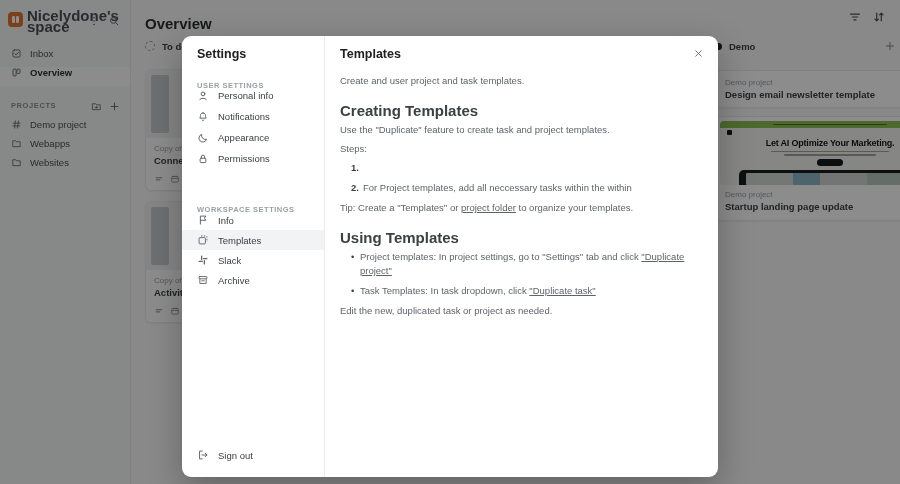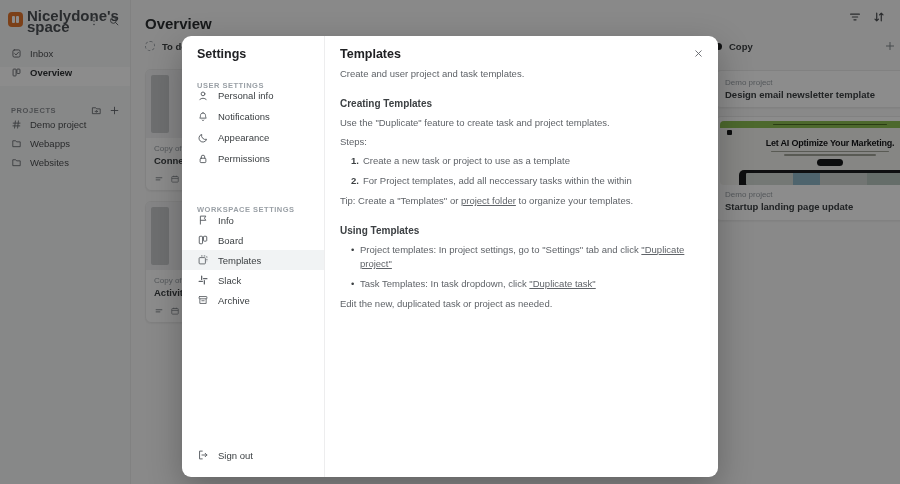--- a/index.html
+++ b/index.html
@@ -19,21 +19,21 @@
           box-shadow:4px 0 0 0 #fff}
   .ws-name{position:absolute;left:27px;top:10px;font-size:15px;line-height:11px;
            font-weight:600;color:#4c5055}
   .ws-ico{position:absolute;top:15px;width:12px;height:12px;cursor:pointer}
   .ws-ico.kebab{left:88px}.ws-ico.search{left:108px}
   .nav{margin-top:6px}
   .nav-item{display:flex;align-items:flex-start;gap:8px;height:19px;padding-left:11px;
             font-size:9.5px;color:#4c4f52;cursor:pointer}
   .nav-item.active{background:#ffffff;font-weight:600;color:#2f3235}
   .nav-item .ico{width:11px;height:11px}
-  .projects-header{display:flex;align-items:center;margin-top:15px;height:18px;
+  .projects-header{display:flex;align-items:flex-start;margin-top:15px;height:18px;
                    padding:0 10px 0 11px;font-size:7.5px;letter-spacing:.6px;
                    font-weight:600;color:#8d9196}
   .projects-header .lbl{flex:1}
   .projects-header .ico{width:11px;height:11px;margin-left:7px;cursor:pointer}
 
   
   .main{position:absolute;left:131px;top:0;width:769px;height:484px;overflow:hidden;background:#fafafa}
   .page-title{position:absolute;left:14px;top:5px;font-size:15px;font-weight:700;color:#2b2e31}
   .hdr-ico{position:absolute;top:10px;width:14px;height:14px;color:#4c4f52;cursor:pointer}
   .hdr-ico.filter{right:38px}.hdr-ico.sort{right:14px}
@@ -98,23 +98,23 @@
   .s-item{display:flex;align-items:center;gap:9px;height:21px;padding-left:15px;
           font-size:9.5px;color:#3c4043;cursor:pointer}
   .s-list.ws .s-item{height:20px}
   .s-item.selected{background:#f1f3f4}
   .signout{position:absolute;left:0;right:0;bottom:12px;display:flex;align-items:center;gap:9px;
            padding-left:15px;height:20px;font-size:9.5px;color:#3c4043;cursor:pointer}
 
   .templates-pane{position:relative;flex:1;box-sizing:border-box;padding:11px 16px 0 15px}
   .t-title{font-size:12.5px;font-weight:600;color:#202124}
   .t-close{position:absolute;right:14px;top:12px;width:11px;height:11px;color:#5f6368;cursor:pointer}
-  .t-body{margin-top:6px;font-size:9.5px;line-height:14px;color:#5f6368}
+  .t-body{margin-top:13px;font-size:9.5px;line-height:14px;color:#5f6368}
   .t-body .intro{margin:0 0 14px}
-  .t-h{font-size:10px;font-weight:700;color:#3c4043;margin:16px 0 5px}
+  .t-h{font-size:15px;font-weight:700;color:#3c4043;margin:16px 0 5px}
   .t-body p{margin:0 0 5px}
   .t-steps{margin:0 0 5px;padding-left:11px}
   .t-step{margin:0 0 6px;list-style:none;display:flex;gap:4px}
   .t-step .num{font-weight:700;color:#3c4043}
   .t-bullets{margin:0 0 5px;padding-left:11px}
   .t-bullet{margin:0 0 6px;list-style:none;position:relative;padding-left:9px}
   .t-bullet::before{content:"•";position:absolute;left:0;top:0;color:#3c4043}
   .t-link{color:#5f6368;text-decoration:underline;cursor:pointer}
 </style>
 </head>
@@ -267,21 +267,21 @@
               </svg>
           </span>
         </div>
       </div>
     </div>
   </section>
 
   <section class="col col-done">
     <div class="col-header">
       <span class="done-dot"></span>
-      <span>Copy</span>
+      <span>Demo</span>
       <span class="ico add-ico">
         <svg viewBox="0 0 16 16" fill="none" stroke="currentColor" stroke-width="1.3" stroke-linecap="round">
             <path d="M8 3.2v9.6M3.2 8h9.6"></path>
           </svg>
       </span>
     </div>
     <div class="card">
       <div class="meta">Demo project</div>
       <div class="title">Design email newsletter template</div>
     </div>
@@ -358,29 +358,20 @@
     <div class="s-section s-sec-ws">WORKSPACE SETTINGS</div>
     <div class="s-list ws">
       <div class="s-item">
         <span class="ico">
           <svg viewBox="0 0 16 16" fill="none" stroke="currentColor" stroke-width="1.3" stroke-linecap="round" stroke-linejoin="round">
               <path d="M4.5 13.5V2.8h7.3L9.9 5.6l1.9 2.8H4.5"></path>
             </svg>
         </span>
         <span>Info</span>
       </div>
-      <div class="s-item">
-        <span class="ico">
-          <svg viewBox="0 0 16 16" fill="none" stroke="currentColor" stroke-width="1.3" stroke-linejoin="round">
-              <rect x="3" y="3" width="4.4" height="10" rx="1"></rect>
-              <rect x="8.6" y="3" width="4.4" height="6.5" rx="1"></rect>
-            </svg>
-        </span>
-        <span>Board</span>
-      </div>
       <div class="s-item selected">
         <span class="ico">
           <svg viewBox="0 0 16 16" fill="none" stroke="currentColor" stroke-width="1.2" stroke-linejoin="round">
               <rect x="2.8" y="4.8" width="8.4" height="8.4" rx="1.2"></rect>
               <path d="M5.4 2.6h6.2a1.6 1.6 0 0 1 1.6 1.6v6.2" stroke-dasharray="2 1.6"></path>
             </svg>
         </span>
         <span>Templates</span>
       </div>
       <div class="s-item">
@@ -421,21 +412,20 @@
     </span>
     <div class="t-body">
       <p class="intro">Create and user project and task templates.</p>
 
       <div class="t-h">Creating Templates</div>
       <p>Use the "Duplicate" feature to create task and project templates.</p>
       <p>Steps:</p>
       <ol class="t-steps">
         <li class="t-step">
           <span class="num">1.</span>
-          <span>Create a new task or project to use as a template</span>
         </li>
         <li class="t-step">
           <span class="num">2.</span>
           <span>For Project templates, add all neccessary tasks within the within</span>
         </li>
       </ol>
       <p><span>Tip: Create a "Templates" or </span><span class="t-link">project folder</span><span> to organize your templates.</span></p>
 
       <div class="t-h">Using Templates</div>
       <ul class="t-bullets">

